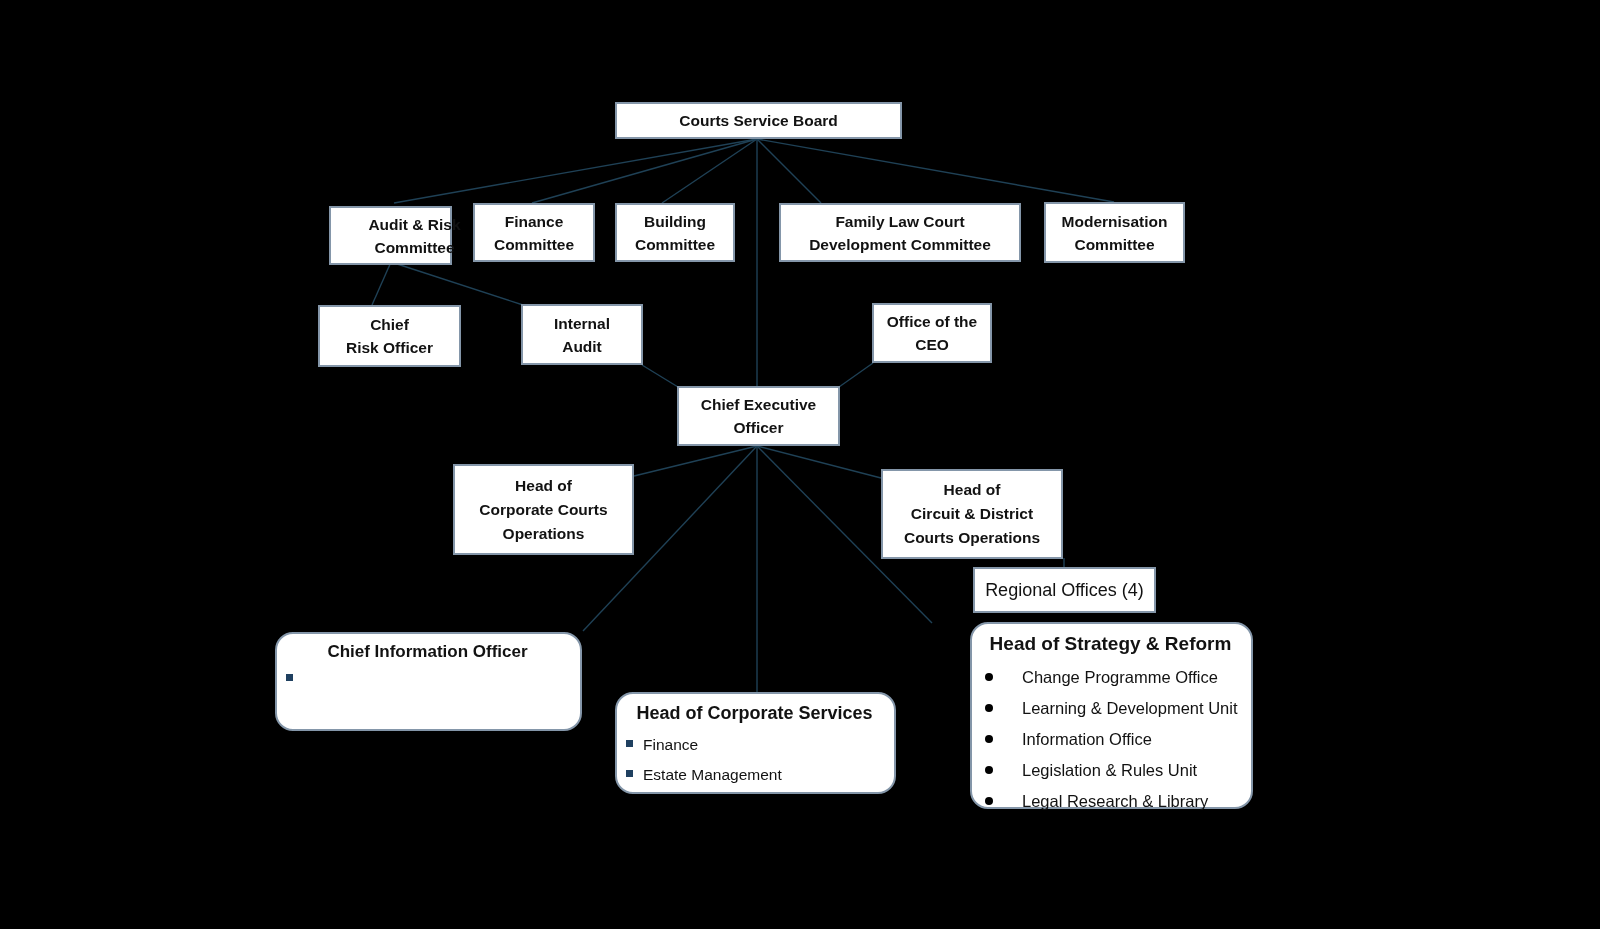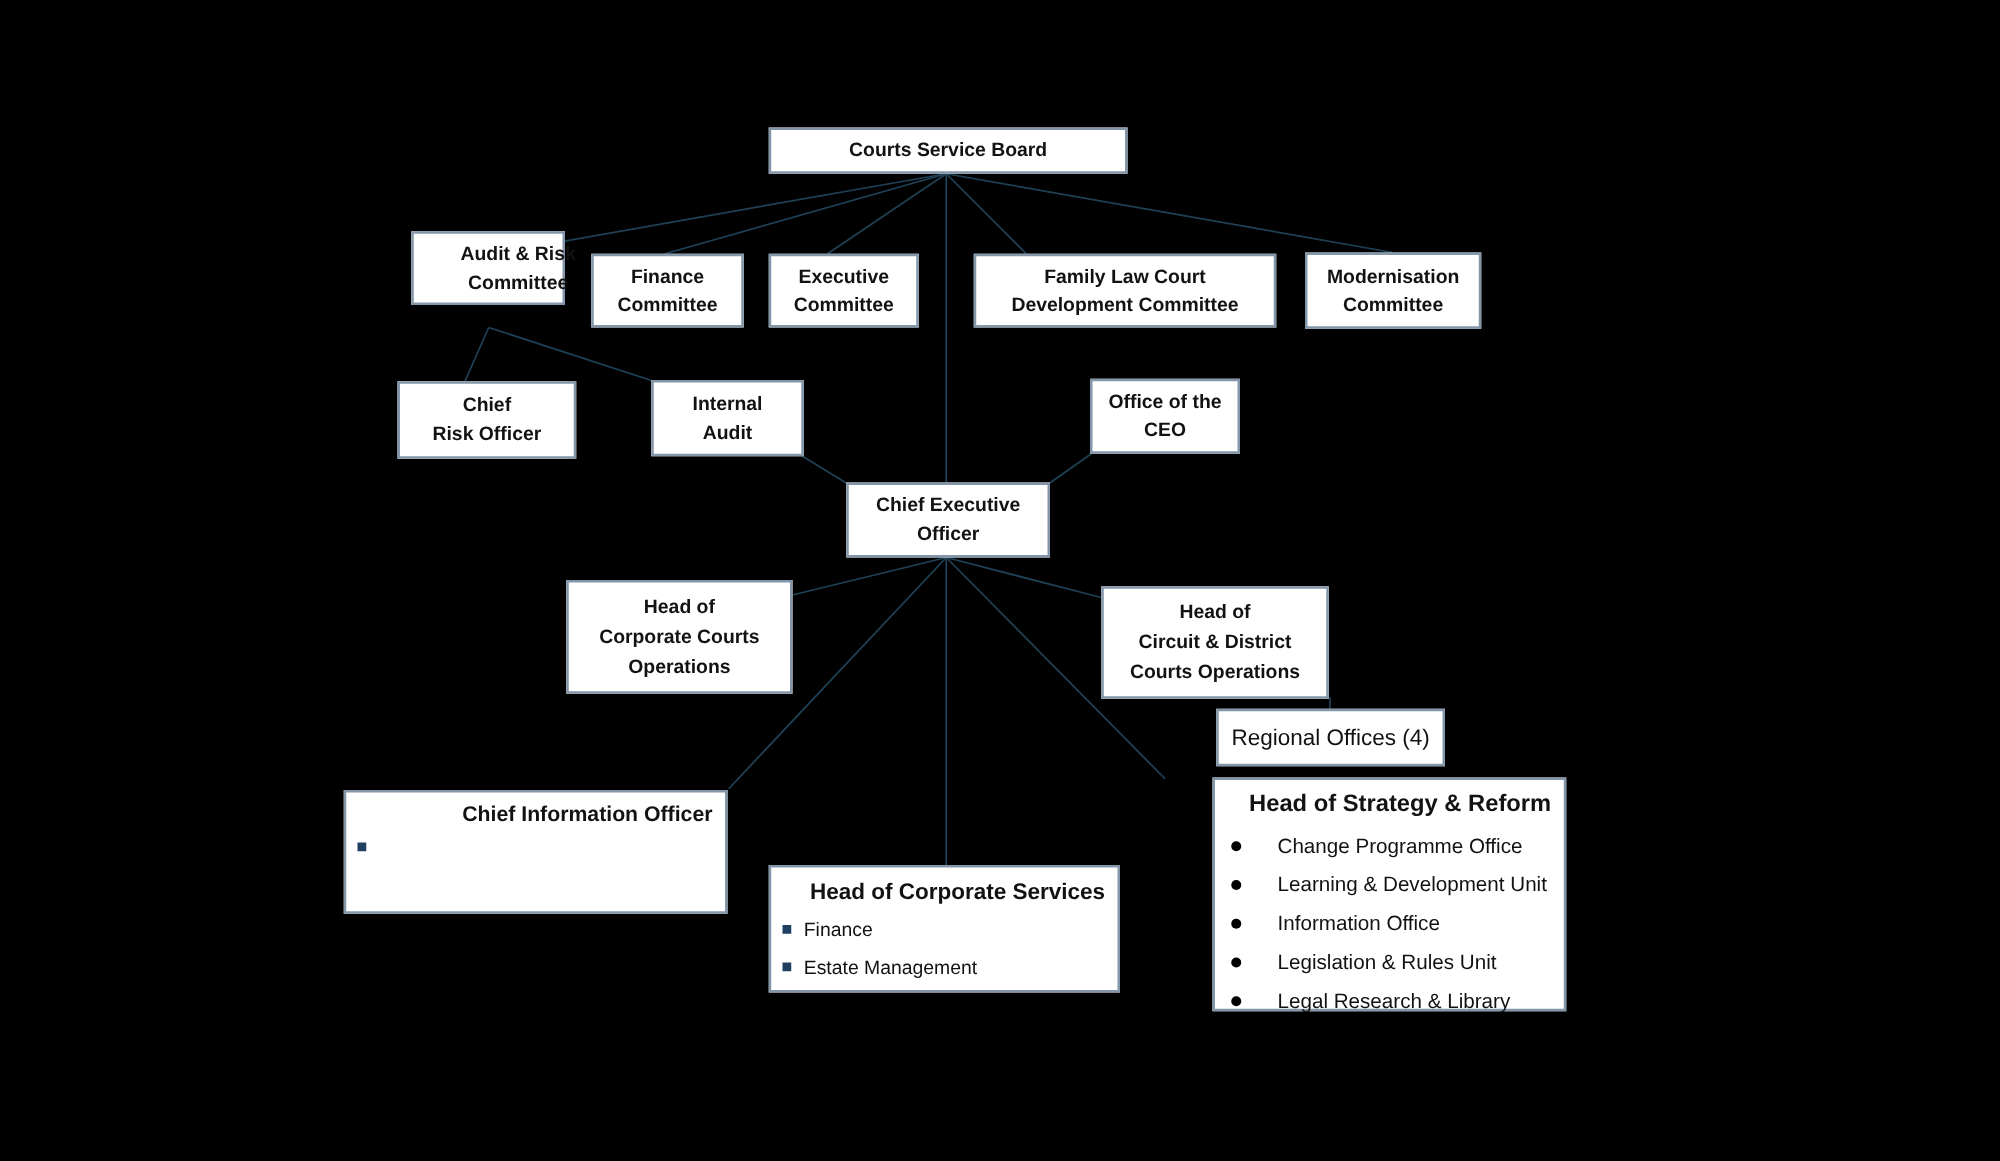--- a/index.html
+++ b/index.html
@@ -25,22 +25,23 @@
     font-weight:700;
     font-size:15.5px;
     line-height:23px;
     white-space:nowrap;
   }
   .node.plain .line{font-weight:400;font-size:18px;}
   #node-superior .line,#node-circuit .line{line-height:24px;}
   
   .node.listnode{
     align-items:stretch;justify-content:flex-start;
-    text-align:right;
+    text-align:center;
     padding:6px 10px 6px 8px;
+    border-radius:18px;
   }
   .listnode .title{font-weight:700;}
   #node-cio .title{font-size:17px;line-height:24px;}
   #node-hcs .title{font-size:18px;line-height:26px;}
   #node-strategy .title{font-size:19px;line-height:27px;}
   .row{display:flex;align-items:flex-start;}
   .row .btxt{font-size:15.5px;line-height:21px;}
   .marker{flex:0 0 auto;display:inline-block;}
   .marker.square{
     width:7px;height:7px;margin:6px 10px 0 1px;background:#1f4060;
@@ -73,30 +74,30 @@
       <line x1="757" y1="446" x2="634" y2="476" stroke="#1f4156" stroke-width="1.4"></line>
       <line x1="757" y1="446" x2="881" y2="478" stroke="#1f4156" stroke-width="1.4"></line>
       <line x1="757" y1="446" x2="583" y2="631" stroke="#1f4156" stroke-width="1.4"></line>
       <line x1="757" y1="446" x2="757" y2="692" stroke="#1f4156" stroke-width="1.4"></line>
       <line x1="757" y1="446" x2="932" y2="623" stroke="#1f4156" stroke-width="1.4"></line>
       <line x1="1064" y1="558" x2="1064" y2="567" stroke="#1f4156" stroke-width="1.4"></line>
     </svg>
 <div class="node" id="node-csb" style="left: 615px; top: 102px; width: 287px; height: 37px; border-color: rgb(132, 150, 169); color: rgb(18, 18, 18);">
       <div class="line">Courts Service Board</div>
     </div>
-    <div class="node" id="node-audit" style="left: 329px; top: 185px; width: 123px; height: 59px; border-color: rgb(132, 150, 169); color: rgb(18, 18, 18); padding-left: 48px;">
+    <div class="node" id="node-audit" style="left: 329px; top: 206px; width: 123px; height: 59px; border-color: rgb(132, 150, 169); color: rgb(18, 18, 18); padding-left: 48px;">
       <div class="line">Audit &amp; Risk</div>
       <div class="line">Committee</div>
     </div>
     <div class="node" id="node-finance" style="left: 473px; top: 203px; width: 122px; height: 59px; border-color: rgb(132, 150, 169); color: rgb(18, 18, 18);">
       <div class="line">Finance</div>
       <div class="line">Committee</div>
     </div>
     <div class="node" id="node-building" style="left: 615px; top: 203px; width: 120px; height: 59px; border-color: rgb(132, 150, 169); color: rgb(18, 18, 18);">
-      <div class="line">Executive</div>
+      <div class="line">Building</div>
       <div class="line">Committee</div>
     </div>
     <div class="node" id="node-family" style="left: 779px; top: 203px; width: 242px; height: 59px; border-color: rgb(132, 150, 169); color: rgb(18, 18, 18);">
       <div class="line">Family Law Court</div>
       <div class="line">Development Committee</div>
     </div>
     <div class="node" id="node-modern" style="left: 1044px; top: 202px; width: 141px; height: 61px; border-color: rgb(132, 150, 169); color: rgb(18, 18, 18);">
       <div class="line">Modernisation</div>
       <div class="line">Committee</div>
     </div>

